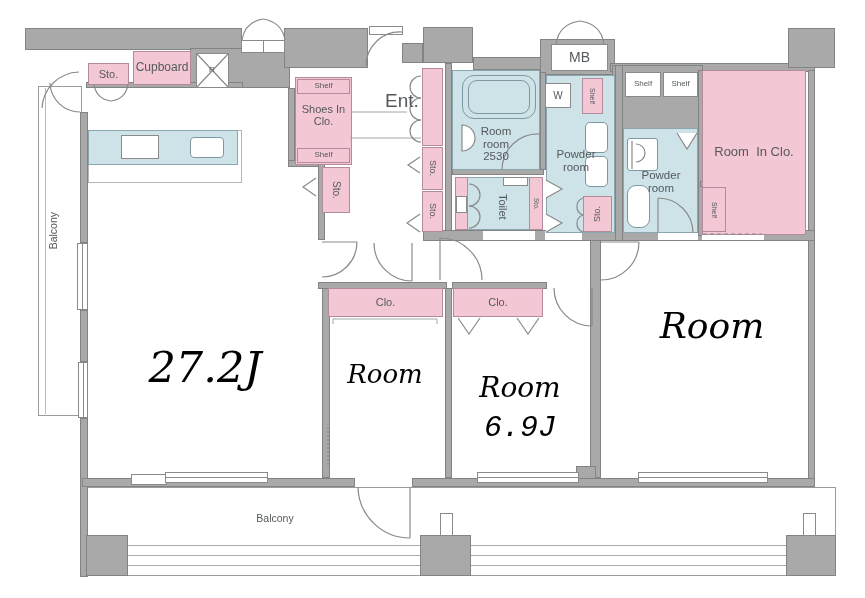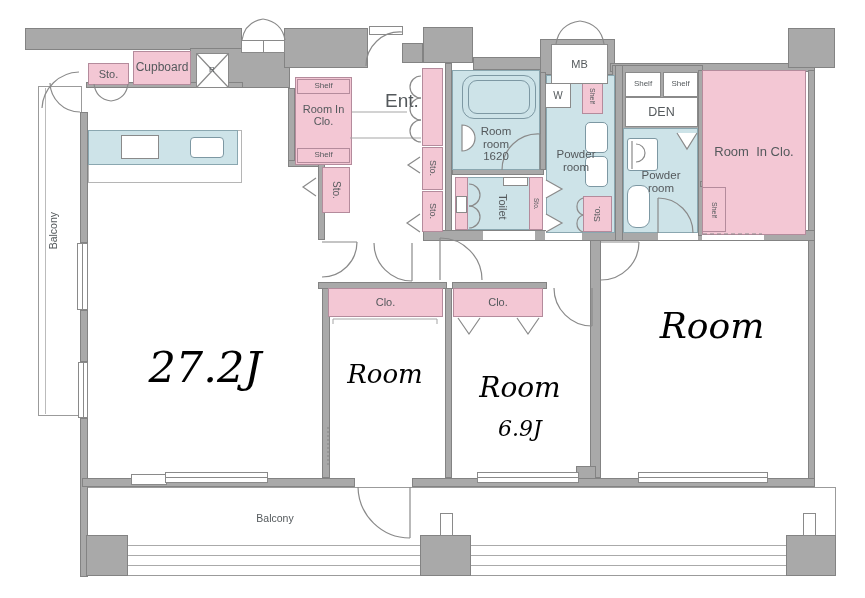--- a/index.html
+++ b/index.html
@@ -120,25 +120,24 @@
   <div class="abs pink lbl" style="left:582px;top:78px;width:21px;height:36px;font-size:7px;"><span class="v">Shelf</span></div>
   <div class="abs pink lbl" style="left:328px;top:288px;width:115px;height:29px;font-size:11px;"><span>Clo.</span></div>
   <div class="abs pink lbl" style="left:453px;top:288px;width:90px;height:29px;font-size:11px;"><span>Clo.</span></div>
   <div class="abs pink" style="left:702px;top:70px;width:104px;height:165px;"></div>
   <div class="abs pink lbl" style="left:702px;top:187px;width:24px;height:45px;font-size:7px;"><span class="v">Shelf</span></div>
 
   <div class="abs wbox" style="left:196px;top:53px;width:33px;height:35px;"></div>
   <div class="abs wbox" style="left:241px;top:40px;width:44px;height:13px;"></div>
   <div class="abs" style="left:263px;top:41px;width:1px;height:11px;background:#8a8a8a;"></div>
   <div class="abs wbox" style="left:369px;top:26px;width:34px;height:9px;"></div>
-  <div class="abs wbox lbl" style="left:551px;top:44px;width:57px;height:40px;font-size:11px;"><span>MB</span></div>
+  <div class="abs wbox lbl" style="left:551px;top:44px;width:57px;height:27px;font-size:14px;"><span>MB</span></div>
   <div class="abs wbox lbl" style="left:545px;top:83px;width:26px;height:25px;font-size:10px;"><span>W</span></div>
   <div class="abs wbox lbl" style="left:625px;top:72px;width:36px;height:25px;font-size:8px;"><span>Shelf</span></div>
   <div class="abs wbox lbl" style="left:663px;top:72px;width:35px;height:25px;font-size:8px;"><span>Shelf</span></div>
-  <div class="abs wbox lbl" style="left:625px;top:97px;width:73px;height:30px;font-size:12.5px;"><span>DEN</span></div>
 
   <div class="abs wbox" style="left:77px;top:243px;width:11px;height:67px;"></div>
   <div class="abs" style="left:82px;top:244px;width:1px;height:65px;background:#8a8a8a;"></div>
   <div class="abs wbox" style="left:78px;top:362px;width:10px;height:56px;"></div>
   <div class="abs" style="left:83px;top:363px;width:1px;height:54px;background:#8a8a8a;"></div>
   <div class="abs wbox" style="left:131px;top:474px;width:36px;height:11px;"></div>
   <div class="abs wbox" style="left:165px;top:472px;width:103px;height:11px;"></div>
   <div class="abs" style="left:166px;top:477px;width:101px;height:1px;background:#8a8a8a;"></div>
   <div class="abs wbox" style="left:477px;top:472px;width:102px;height:11px;"></div>
   <div class="abs" style="left:478px;top:477px;width:100px;height:1px;background:#8a8a8a;"></div>
@@ -219,41 +218,41 @@
     <path class="fillw" d="M420 157 L408 165 L420 173"></path>
     <path class="fillw" d="M420 214 L407 223 L420 232"></path>
 
     <path d="M703 234 L762 234" stroke-dasharray="4 3"></path>
 
     <path d="M328 427 L328 467" stroke-dasharray="2 2"></path>
   </svg>
 
   <div class="abs lbl" style="left:203px;top:63px;width:18px;height:14px;font-size:8px;"><span>R</span></div>
   <div class="abs lbl" style="left:295px;top:100px;width:57px;height:30px;font-size:11px;flex-direction:column;">
-    <span>Room In</span>
+    <span>Shoes In</span>
     <span>Clo.</span>
   </div>
   <div class="abs lbl" style="left:382px;top:93px;width:40px;height:16px;font-size:19px;"><span>Ent.</span></div>
   <div class="abs lbl" style="left:466px;top:122px;width:60px;height:44px;font-size:11.5px;flex-direction:column;">
     <span>Room</span>
     <span>room</span>
-    <span>1620</span>
+    <span>2530</span>
   </div>
   <div class="abs lbl" style="left:544px;top:147px;width:64px;height:28px;font-size:11.5px;flex-direction:column;">
     <span>Powder</span>
     <span>room</span>
   </div>
   <div class="abs lbl" style="left:495px;top:185px;width:16px;height:44px;font-size:11px;"><span class="v">Toilet</span></div>
   <div class="abs lbl" style="left:629px;top:168px;width:64px;height:28px;font-size:11.5px;flex-direction:column;">
     <span>Powder</span>
     <span>room</span>
   </div>
   <div class="abs lbl" style="left:704px;top:143px;width:100px;height:18px;font-size:13px;"><span>Room  In Clo.</span></div>
   <div class="abs lbl" style="left:46px;top:200px;width:16px;height:62px;font-size:10.5px;"><span class="vflip">Balcony</span></div>
   <div class="abs lbl" style="left:240px;top:512px;width:70px;height:14px;font-size:10.5px;"><span>Balcony</span></div>
 
   <div class="abs lbl script" style="left:135px;top:340px;width:140px;height:54px;font-size:43px;"><span>27.2J</span></div>
   <div class="abs lbl script" style="left:335px;top:358px;width:100px;height:34px;font-size:26px;"><span>Room</span></div>
   <div class="abs lbl script" style="left:465px;top:370px;width:110px;height:36px;font-size:28px;"><span>Room</span></div>
-  <div class="abs lbl script" style="left:465px;top:412px;width:110px;height:34px;font-size:22px;"><span>6.9J</span></div>
+  <div class="abs lbl script" style="left:465px;top:412px;width:110px;height:34px;font-size:30px;font-family:Liberation Mono, monospace;"><span>6.9J</span></div>
   <div class="abs lbl script" style="left:652px;top:304px;width:120px;height:44px;font-size:36px;"><span>Room</span></div>
 
 </div>
 
 </body></html>

